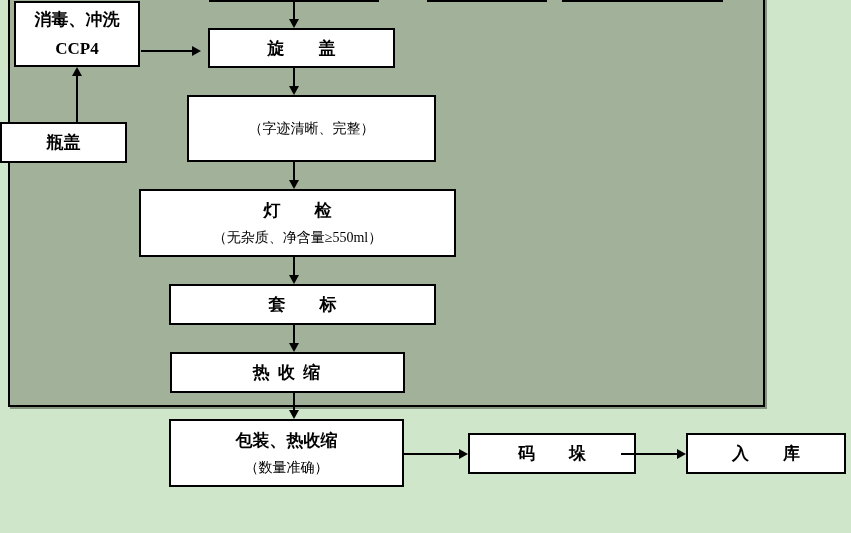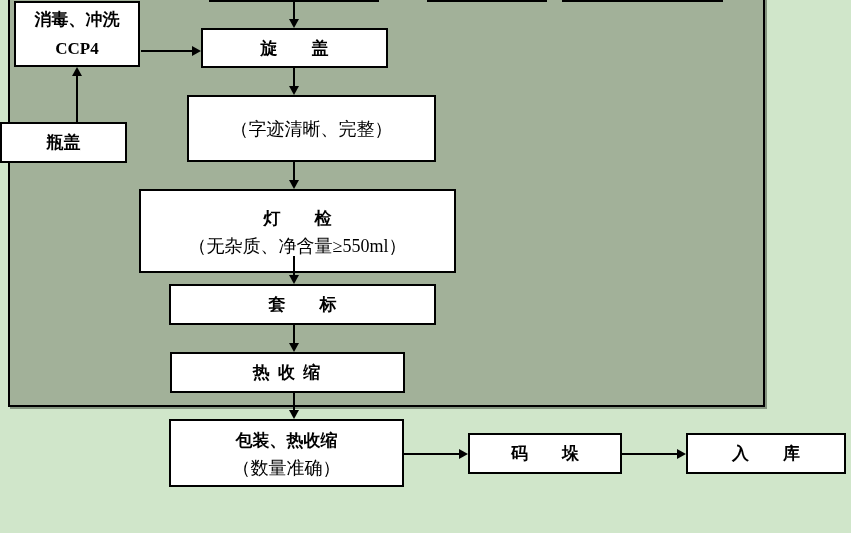--- a/index.html
+++ b/index.html
@@ -33,45 +33,45 @@
     box-sizing: border-box;
     z-index: 4;
     display: flex;
     flex-direction: column;
     align-items: center;
     justify-content: center;
     color: #000;
     text-align: left;
   }
   .node .t   { font-weight: bold; font-size: 17px; line-height: 29px; white-space: pre; }
-  .node .sub { font-weight: normal; font-size: 18px; line-height: 26px; white-space: pre; }
+  .node .sub { font-weight: normal; font-size: 14px; line-height: 26px; white-space: pre; }
 
   
   .cutoff {
     position: absolute;
     top: -26px; height: 28px;
     background: #fff;
     border: 2px solid #000;
     box-sizing: border-box;
     z-index: 3;
   }
   #cut-a { left: 209px; width: 170px; }
   #cut-b { left: 427px; width: 120px; }
   #cut-c { left: 562px; width: 161px; }
 
   
   #n-disinfect { left: 14px;  top: 1px;   width: 126px; height: 66px; }
   #n-cap       { left: 0;  top: 122px; width: 127px; height: 41px; }
-  #n-capping   { left: 201px; top: 28px;  width: 187px; height: 40px; }
+  #n-capping   { left: 208px; top: 28px;  width: 187px; height: 40px; }
   #n-coding    { left: 187px; top: 95px;  width: 249px; height: 67px; }
-  #n-inspect   { left: 139px; top: 189px; width: 317px; height: 84px; }
+  #n-inspect   { left: 139px; top: 189px; width: 317px; height: 68px; }
   #n-label     { left: 169px; top: 284px; width: 267px; height: 41px; }
   #n-shrink    { left: 170px; top: 352px; width: 235px; height: 41px; }
   #n-pack      { left: 169px; top: 419px; width: 235px; height: 68px; }
-  #n-pallet    { left: 468px; top: 433px; width: 154px; height: 41px; }
+  #n-pallet    { left: 468px; top: 433px; width: 168px; height: 41px; }
   #n-store     { left: 686px; top: 433px; width: 160px; height: 41px; }
   #n-shrink .t { letter-spacing: 2px; }
 
   
   .arrow { position: absolute; z-index: 6; }
   .a-down, .a-up { width: 10px; }
   .a-down::before {
     content: ""; position: absolute; left: 4px; top: 0; bottom: 8px;
     width: 2px; background: #000;
   }

